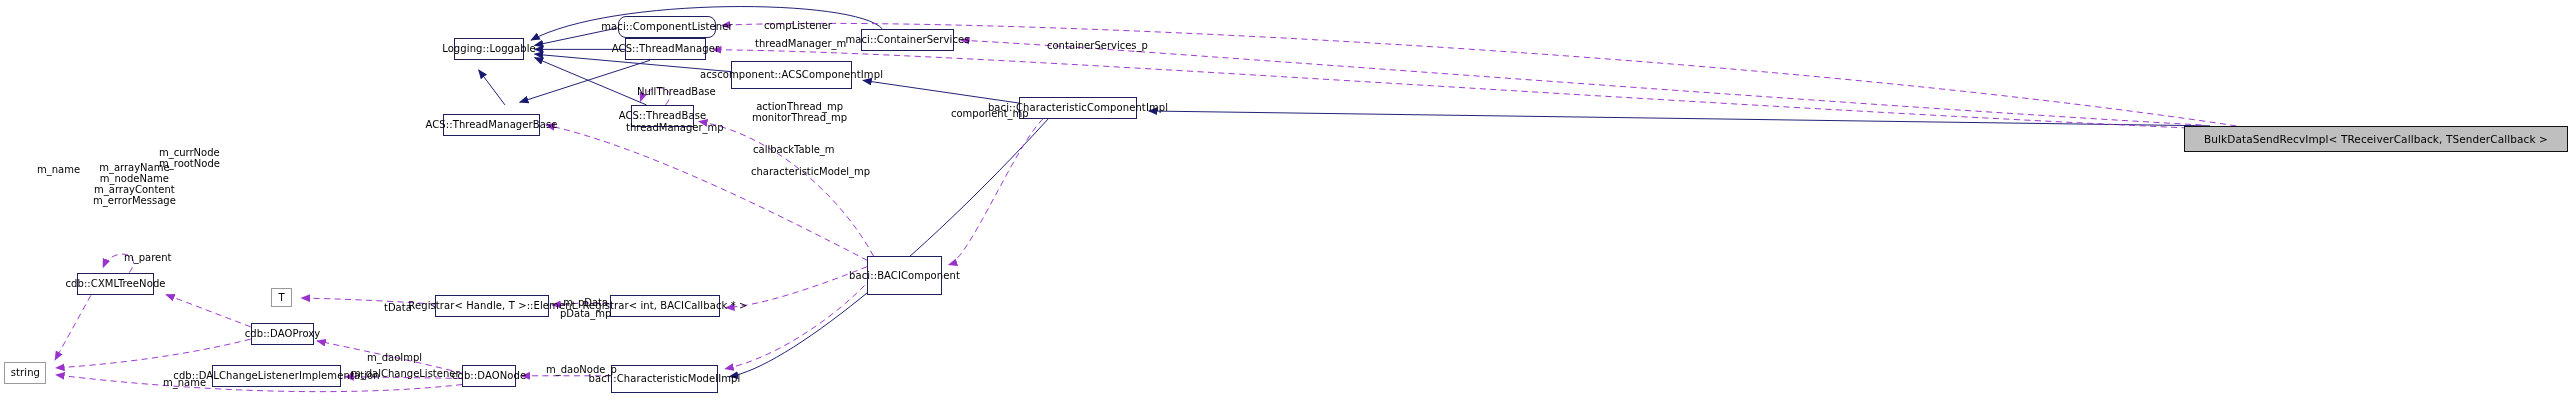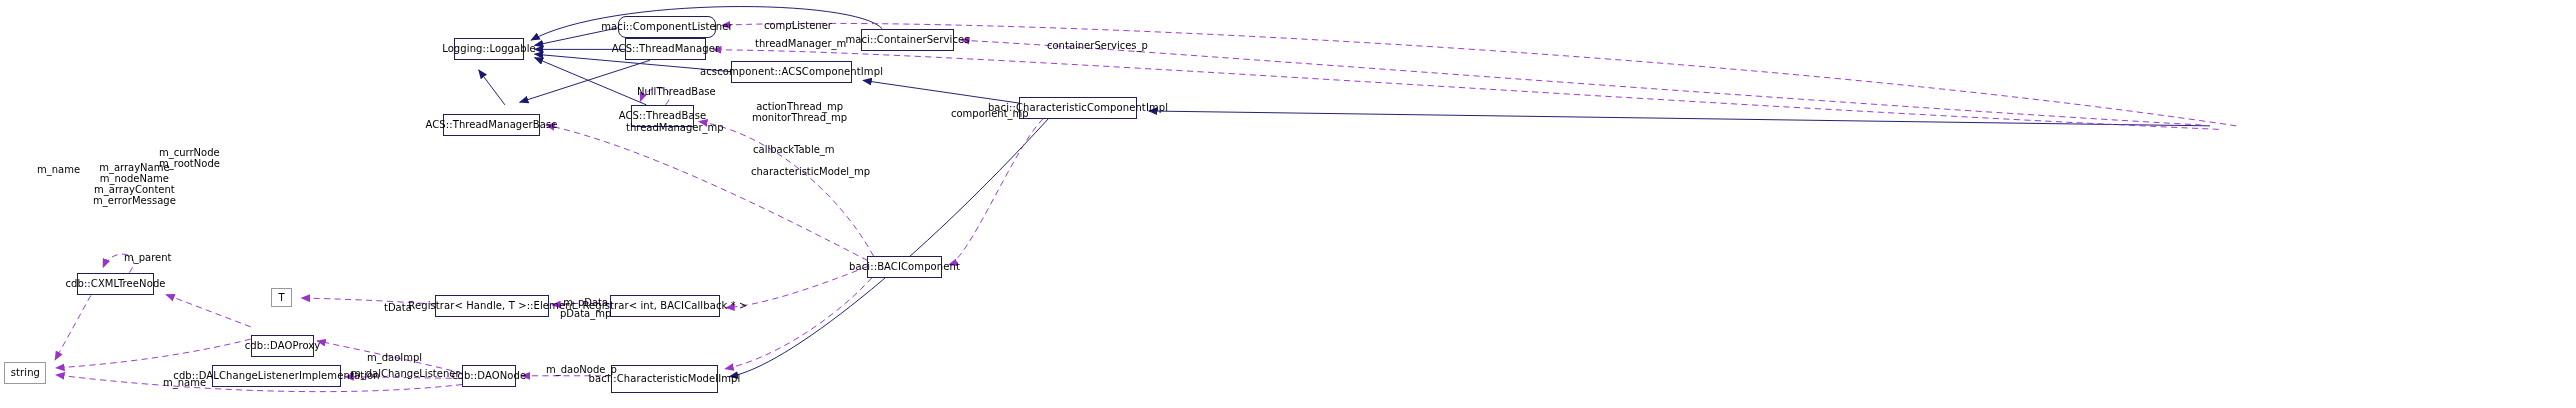--- a/index.html
+++ b/index.html
@@ -136,50 +136,51 @@
       <path d="M2520,143 C2100,120 1300,56 1100,46"></path>
     </g>
   </svg>
 
   <div class="node ext" style="left:4.4px;top:362px;width:42px;height:22px;">string</div>
 
   <div class="node" style="left:77px;top:273px;width:77px;height:22px;">cdb::CXMLTreeNode</div>
 
   <div class="node ext" style="left:271px;top:288px;width:21px;height:19px;">T</div>
 
-  <div class="node" style="left:251px;top:323px;width:63px;height:22px;margin-top:12px;">cdb::DAOProxy</div>
+  <div class="node" style="left:251px;top:323px;width:63px;height:22px;">cdb::DAOProxy</div>
 
   <div class="node" style="left:212px;top:365px;width:129px;height:22px;">cdb::DALChangeListenerImplementation</div>
 
   <div class="node" style="left:462px;top:365px;width:54px;height:22px;">cdb::DAONode</div>
 
   <div class="node" style="left:435px;top:295px;width:114px;height:22px;">Registrar&lt; Handle, T &gt;::Element</div>
 
   <div class="node" style="left:610px;top:295px;width:110px;height:22px;">Registrar&lt; int, BACICallback * &gt;</div>
 
   <div class="node" style="left:611px;top:365px;width:107px;height:28px;">baci::CharacteristicModelImpl</div>
 
-  <div class="node" style="left:867px;top:256px;width:75px;height:22px;">baci::BACIComponent</div>
+  <div class="node" style="left:867px;top:256px;width:75px;height:39px;">baci::BACIComponent</div>
 
   <div class="node" style="left:443px;top:114px;width:97px;height:22px;">ACS::ThreadManagerBase</div>
 
   <div class="node" style="left:631px;top:105px;width:63px;height:22px;">ACS::ThreadBase</div>
 
   <div class="node" style="left:454px;top:38px;width:70px;height:22px;">Logging::Loggable</div>
 
   <div class="node" style="left:625px;top:38px;width:81px;height:22px;">ACS::ThreadManager</div>
 
   <div class="node" style="left:618px;top:15.7px;width:98px;height:22px;border-radius:8px;">maci::ComponentListener</div>
 
-  <div class="node" style="left:731px;top:61px;width:121px;height:22px;">acscomponent::ACSComponentImpl</div>
+  <div class="node" style="left:731px;top:61px;width:121px;height:28px;">acscomponent::ACSComponentImpl</div>
 
   <div class="node" style="left:861px;top:29px;width:93px;height:22px;">maci::ContainerServices</div>
 
   <div class="node" style="left:1019px;top:97px;width:118px;height:22px;">baci::CharacteristicComponentImpl</div>
 
+  <div class="node highlight" style="left:2184px;top:126px;width:384px;height:26px;">BulkDataSendRecvImpl&lt; TReceiverCallback, TSenderCallback &gt;</div>
 
   <div class="elabel" style="left:96px;top:252px;padding-left:28px;">m_parent</div>
 
   <div class="elabel left" style="left:159px;top:147px;">m_currNode
 m_rootNode</div>
 
   <div class="elabel left" style="left:37px;top:164px;">m_name</div>
 
   <div class="elabel" style="left:93px;top:162px;">m_arrayName
 m_nodeName

